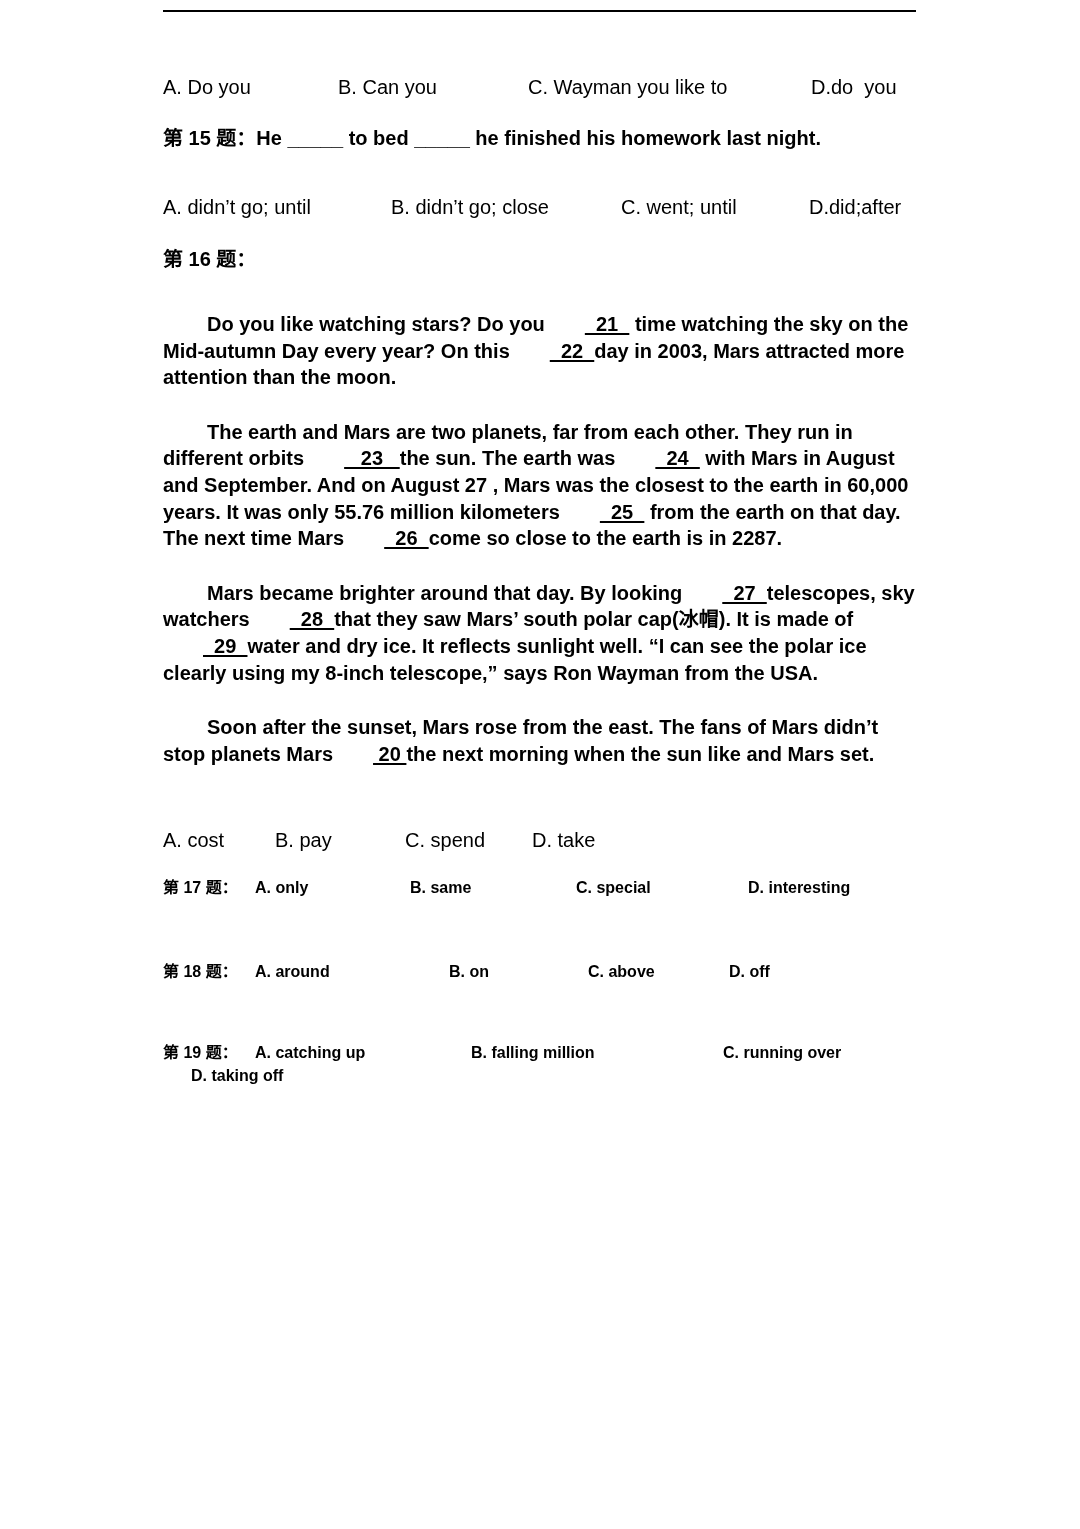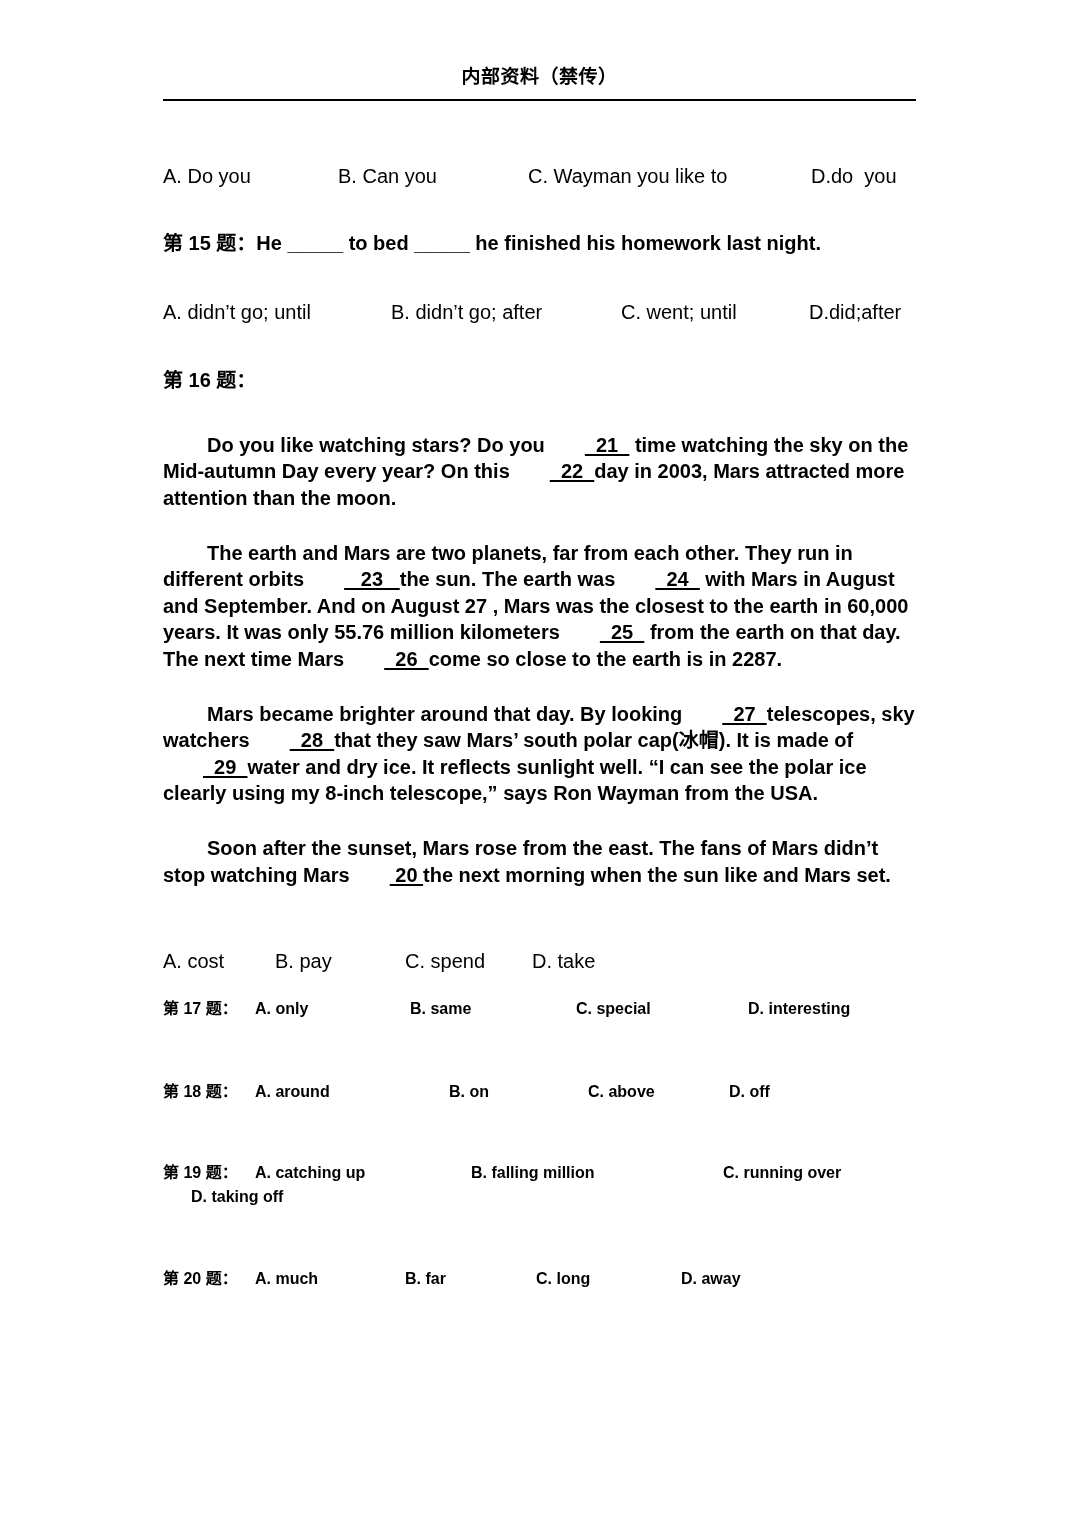--- a/index.html
+++ b/index.html
@@ -71,21 +71,20 @@
   .q-row .opt {
     display: inline-block;
     white-space: pre;
   }
 
   .q-sentence {
     font-size: 20px;
     font-weight: bold;
     line-height: 1.45;
     white-space: pre-wrap;
-    margin-top: 16px;
   }
 
   
   .passage p {
     margin: 0;
     font-size: 20px;
     font-weight: bold;
     line-height: 1.33;
     text-indent: 44px;
     text-align: left;
@@ -115,43 +114,40 @@
   .indent-wrap {
     padding-left: 28px;
     align-items: center;
   }
 </style>
 </head>
 <body>
 
 <div class="page">
 
-  <div class="doc-header">
-    <span class="title">内部资料（禁传）</span>
-  </div>
   <div class="header-rule"></div>
 
   <div class="sp-a"></div>
 
   <div class="opt-row">
     <span class="opt" style="width:175px">A. Do you</span>
     <span class="opt" style="width:190px">B. Can you</span>
     <span class="opt" style="width:283px">C. Wayman you like to</span>
     <span class="opt">D.do  you</span>
   </div>
 
   <div class="sp-b"></div>
 
   <div class="q-sentence"><span class="qlabel">第 15 题：</span><span>He _____ to bed _____ he finished his homework last night.</span></div>
 
   <div class="sp-c"></div>
 
   <div class="opt-row">
     <span class="opt" style="width:228px">A. didn’t go; until</span>
-    <span class="opt" style="width:230px">B. didn’t go; after</span>
+    <span class="opt" style="width:230px">B. didn’t go; close</span>
     <span class="opt" style="width:188px">C. went; until</span>
     <span class="opt">D.did;after</span>
   </div>
 
   <div class="sp-d"></div>
 
   <div class="q-sentence">第 16 题：</div>
 
   <div class="sp-e"></div>
 
@@ -159,21 +155,21 @@
     <p>
       <span>Do you like watching stars? Do you</span><span class="blank">  21  </span><span> time watching the sky on the Mid-autumn Day every year? On this</span><span class="blank">  22  </span><span>day in 2003, Mars attracted more attention than the moon.</span>
     </p>
     <p>
       <span>The earth and Mars are two planets, far from each other. They run in different orbits</span><span class="blank">   23   </span><span>the sun. The earth was</span><span class="blank">  24  </span><span> with Mars in August and September. And on August  27 , Mars was the closest to the earth in 60,000 years. It was only 55.76 million kilometers</span><span class="blank">  25  </span><span> from the earth on that day. The next time Mars</span><span class="blank">  26  </span><span>come so close to the earth is in 2287.</span>
     </p>
     <p>
       <span>Mars became brighter around that day. By looking</span><span class="blank">  27  </span><span>telescopes, sky watchers</span><span class="blank">  28  </span><span>that they saw Mars’ south polar cap(冰帽). It is made of</span><span class="blank">  29  </span><span>water and dry ice. It reflects sunlight well. “I can see the polar ice clearly using my 8-inch telescope,” says Ron Wayman from the USA.</span>
     </p>
     <p>
-      <span>Soon after the sunset, Mars rose from the east. The fans of Mars didn’t stop watching Mars</span><span class="blank"> 20 </span><span>the next morning when the sun like and Mars set.</span>
+      <span>Soon after the sunset, Mars rose from the east. The fans of Mars didn’t stop planets Mars</span><span class="blank"> 20 </span><span>the next morning when the sun like and Mars set.</span>
     </p>
   </div>
 
   <div class="sp-f"></div>
 
   <div class="opt-row">
     <span class="opt" style="width:112px">A. cost</span>
     <span class="opt" style="width:130px">B. pay</span>
     <span class="opt" style="width:127px">C. spend</span>
     <span class="opt">D. take</span>
@@ -206,21 +202,14 @@
     <span class="opt" style="width:216px">A. catching up</span>
     <span class="opt" style="width:252px">B. falling million</span>
     <span class="opt">C. running over</span>
   </div>
   <div class="q-row indent-wrap">
     <span class="opt">D. taking off</span>
   </div>
 
   <div class="sp-j"></div>
 
-  <div class="q-row">
-    <span class="qlabel" style="width:92px">第 20 题：</span>
-    <span class="opt" style="width:150px">A. much</span>
-    <span class="opt" style="width:131px">B. far</span>
-    <span class="opt" style="width:145px">C. long</span>
-    <span class="opt">D. away</span>
-  </div>
 
 </div>
 
 </body></html>

